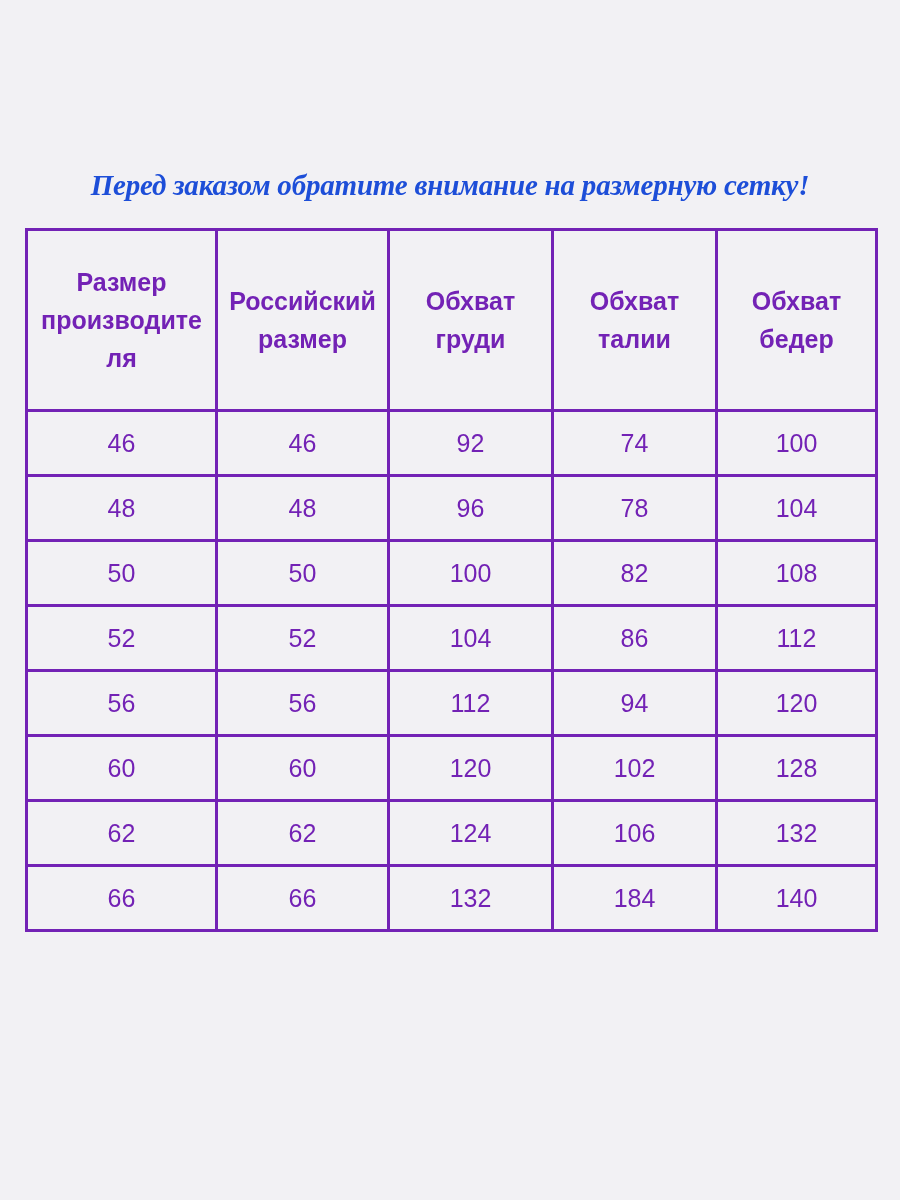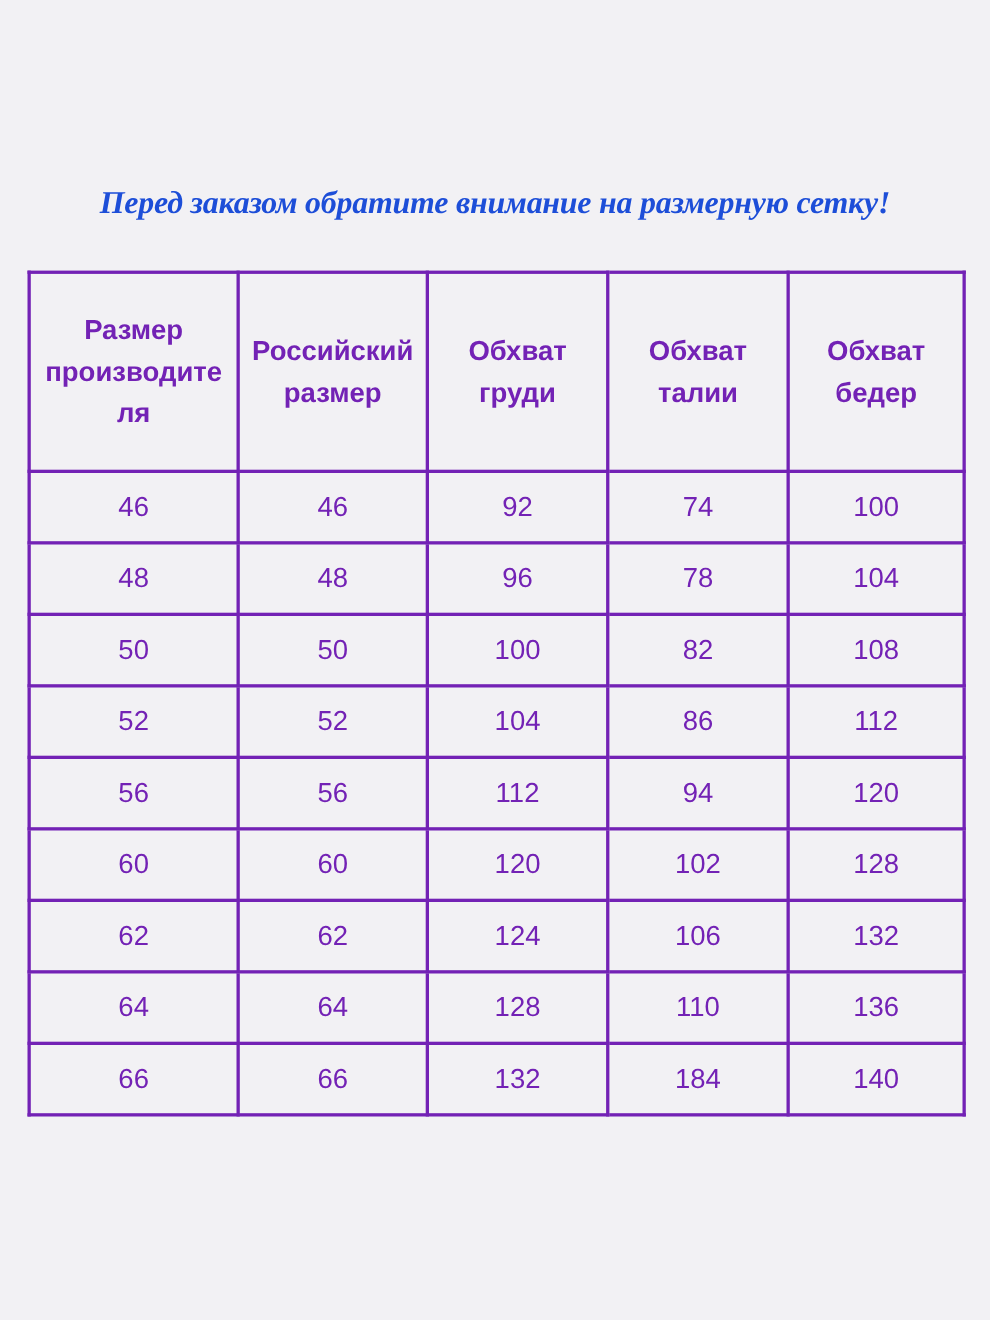--- a/index.html
+++ b/index.html
@@ -29,21 +29,21 @@
     font-weight: bold;
     font-style: italic;
     font-size: 29px;
     line-height: 34px;
     color: #1d4ed8;
     letter-spacing: -0.2px;
     white-space: nowrap;
   }
   .table-wrap {
     position: absolute;
-    top: 246px;
+    top: 228px;
     left: 25px;
     width: 850px;
   }
   table.size-table {
     border-collapse: collapse;
     width: 850px;
     table-layout: fixed;
     background: #f2f1f4;
   }
   table.size-table td,
@@ -145,27 +145,20 @@
           <td>128</td>
         </tr>
         <tr>
           <td>62</td>
           <td>62</td>
           <td>124</td>
           <td>106</td>
           <td>132</td>
         </tr>
         <tr>
-          <td>64</td>
-          <td>64</td>
-          <td>128</td>
-          <td>110</td>
-          <td>136</td>
-        </tr>
-        <tr>
           <td>66</td>
           <td>66</td>
           <td>132</td>
           <td>184</td>
           <td>140</td>
         </tr>
       </tbody>
     </table>
   </div>
 

